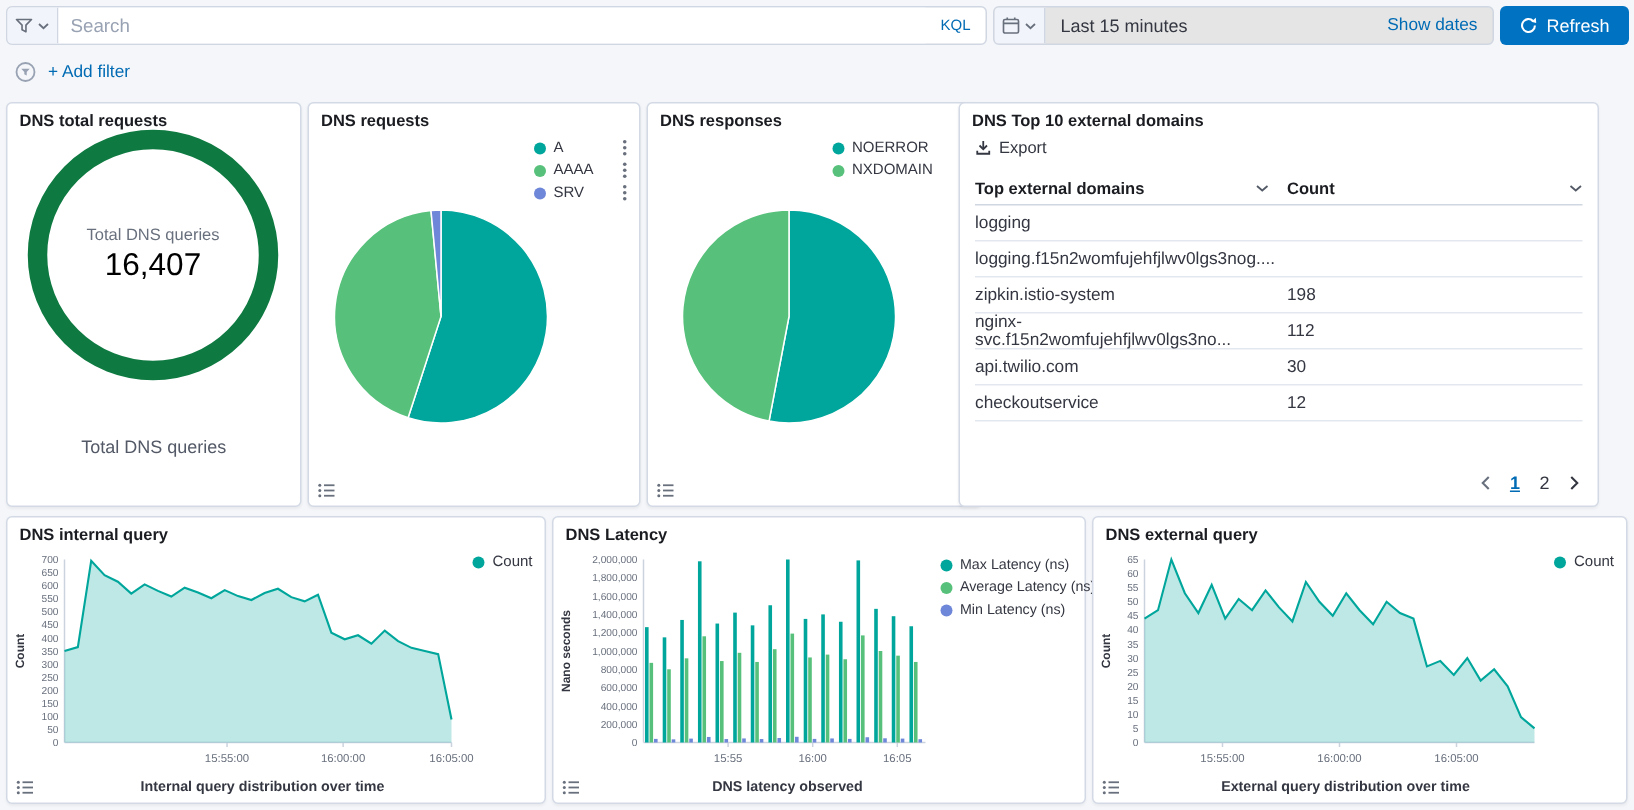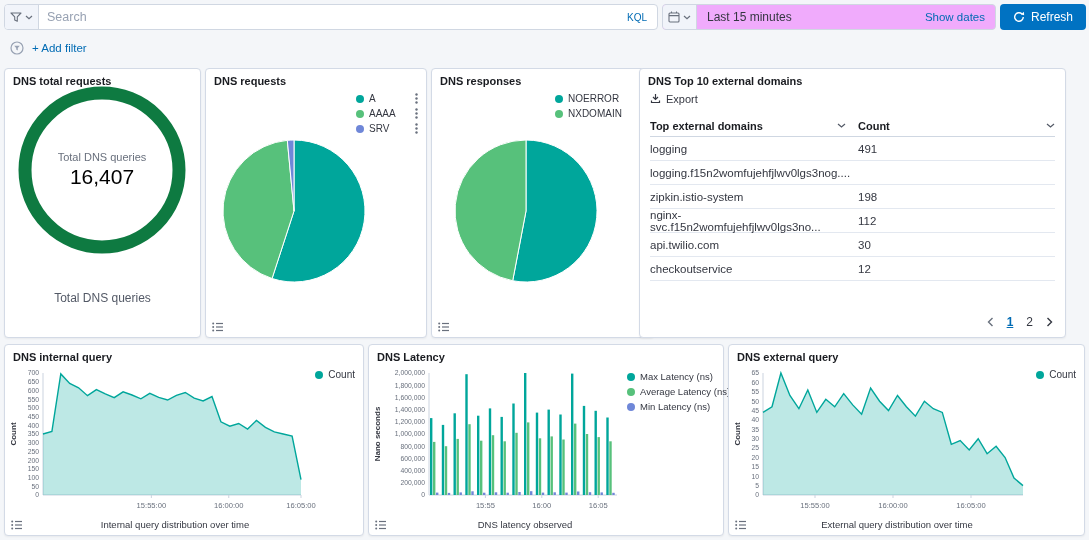--- a/index.html
+++ b/index.html
@@ -9,31 +9,31 @@
   svg text{font-family:"Liberation Sans","DejaVu Sans",sans-serif}
   .screen{position:relative;width:891px;height:540px}
   .abs{position:absolute}
 
   
   .qbar{position:absolute;left:4px;top:4px;width:654px;height:26px;display:flex;border:1px solid #d0d7e2;border-radius:4px;background:#fff;overflow:hidden}
   .prepend{width:34px;height:100%;background:#f1f4fa;border:0;border-right:1px solid #d0d7e2;display:flex;align-items:center;justify-content:center;gap:3px;cursor:pointer}
   .qinput{flex:1;border:0;outline:0;font:12.5px "Liberation Sans","DejaVu Sans",sans-serif;padding:0 8px;color:#343741;background:#fff}
   .qinput::placeholder{color:#98a2b3}
   .kqlbtn{border:0;background:none;color:#006bb4;font-size:10px;padding:0 10px;cursor:pointer}
-  .dbar{position:absolute;left:662px;top:4px;width:334px;height:26px;display:flex;border:1px solid #d0d7e2;border-radius:4px;background:#f0abfc;overflow:hidden}
+  .dbar{position:absolute;left:662px;top:4px;width:334px;height:26px;display:flex;border:1px solid #d0d7e2;border-radius:4px;background:#e5e5e5;overflow:hidden}
   .dfield{flex:1;display:flex;align-items:center;justify-content:space-between;padding:0 10px;font-size:12px;color:#343741}
   .link{color:#006bb4;font-size:11.5px;cursor:pointer;text-decoration:none}
   .refreshbtn{position:absolute;left:1000px;top:4px;width:86px;height:26px;background:#0072c2;border:0;border-radius:4px;color:#fff;font:12px "Liberation Sans","DejaVu Sans",sans-serif;display:flex;align-items:center;justify-content:center;gap:6px;cursor:pointer}
   .fbar{position:absolute;left:10px;top:37px;height:22px;display:flex;align-items:center;gap:8px;font-size:11.5px}
 
   
   .panel{position:absolute;background:#fff;border:1px solid #d3dae6;border-radius:4px;box-shadow:0 1px 2px rgba(0,0,0,.05)}
   .ptitle{position:absolute;top:6px;left:8px;font-size:11px;font-weight:700;color:#1a1c21}
   .licon{position:absolute;left:6px;bottom:5px;cursor:pointer;line-height:0}
-  .caption{position:absolute;bottom:5px;font-size:9.5px;font-weight:400;color:#343741;text-align:center}
+  .caption{position:absolute;bottom:5px;font-size:9.5px;font-weight:700;color:#343741;text-align:center}
 
   
   .legend{position:absolute;font-size:10px;color:#343741;white-space:nowrap}
   .litem{display:flex;align-items:center;gap:5px;height:15px;cursor:pointer}
   .dot{width:8px;height:8px;border-radius:50%;flex:0 0 8px}
   .kebab{margin-left:auto;display:flex;cursor:pointer;padding-left:6px}
 
   
   .gauge-overlay{position:absolute;left:12px;top:16px;width:170px;height:170px;display:flex;flex-direction:column;align-items:center;justify-content:center;gap:2px;pointer-events:none}
   .gauge-label{font-size:11px;color:#69707d}
@@ -255,23 +255,20 @@
         <span>Count</span>
         <span style="line-height:0"><svg width="9" height="5" viewBox="0 0 9 5">
               <polyline points="1,1 4.5,4 8,1" fill="none" stroke="#535966" stroke-width="1.2"></polyline>
             </svg></span>
       </div>
     </div>
     <div class="trows">
       <div class="trow">
         <div class="c1">
             <span>logging</span>
-          </div>
-        <div class="c2">
-            <span>491</span>
           </div>
       </div>
       <div class="trow">
         <div class="c1">
             <span>logging.f15n2womfujehfjlwv0lgs3nog....</span>
           </div>
       </div>
       <div class="trow">
         <div class="c1">
             <span>zipkin.istio-system</span>

